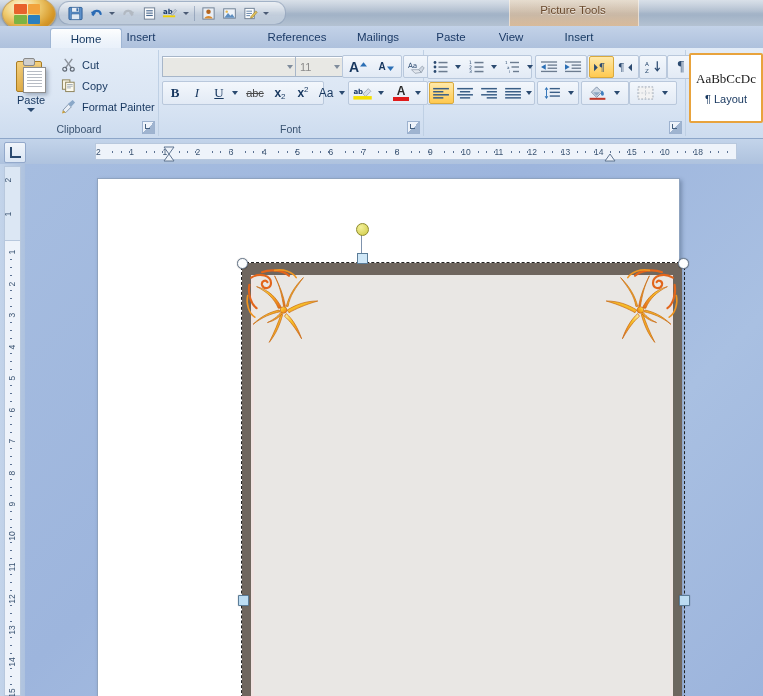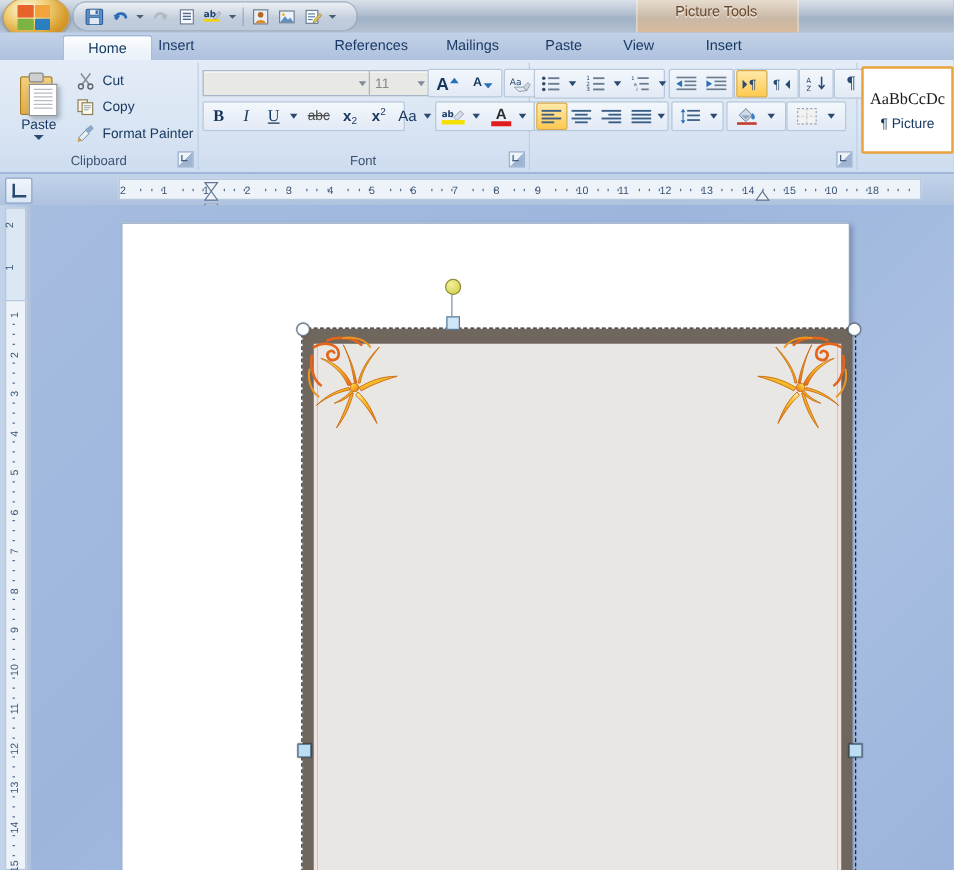--- a/index.html
+++ b/index.html
@@ -689,21 +689,21 @@
       <div class="sq-btn" style="left:235px;top:32px;width:11px;height:20px;">
           <span class="drop-caret"></span>
         </div>
 
       <div class="group-dialog"></div>
     </div>
 
     <div class="group" style="left:685px;width:78px;border-right:none;"></div>
     <div class="styles-gallery">
       <div class="sample">AaBbCcDc</div>
-      <div class="sname">¶ Picture</div>
+      <div class="sname">¶ Layout</div>
     </div>
   </div>
 
   <div class="ruler-h">
     <div class="tabsel">
         <div class="L"></div>
       </div>
     <div class="ruler-track" id="hruler">
         <span class="rk" style="left: 0px;">2</span>
         <span class="rdot" style="left: 16.3px;"></span>

